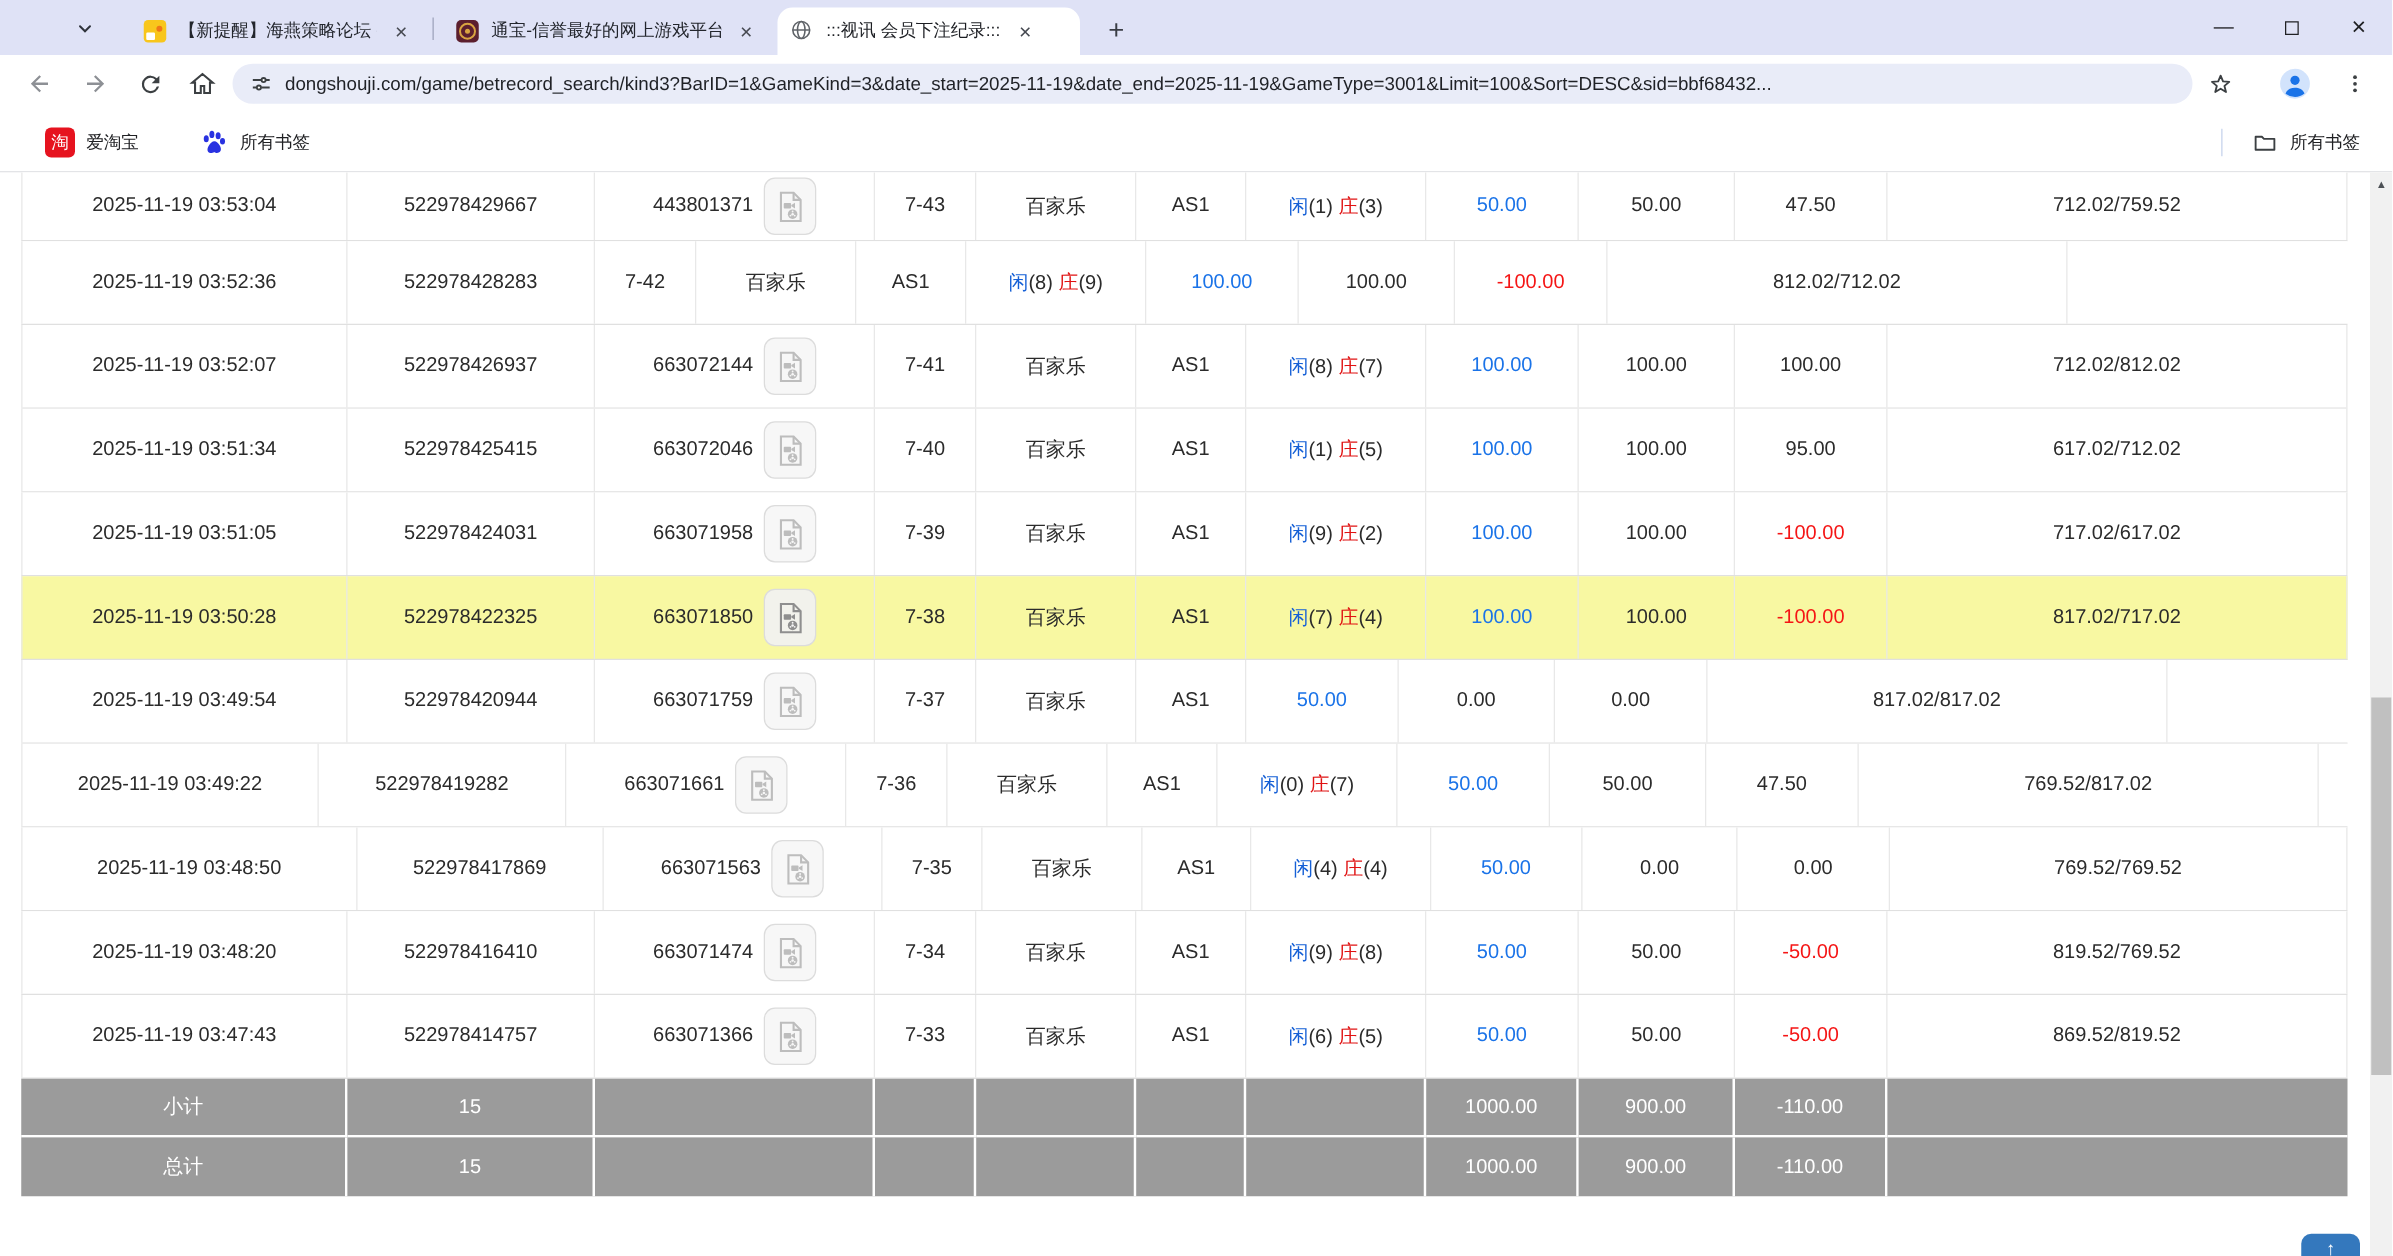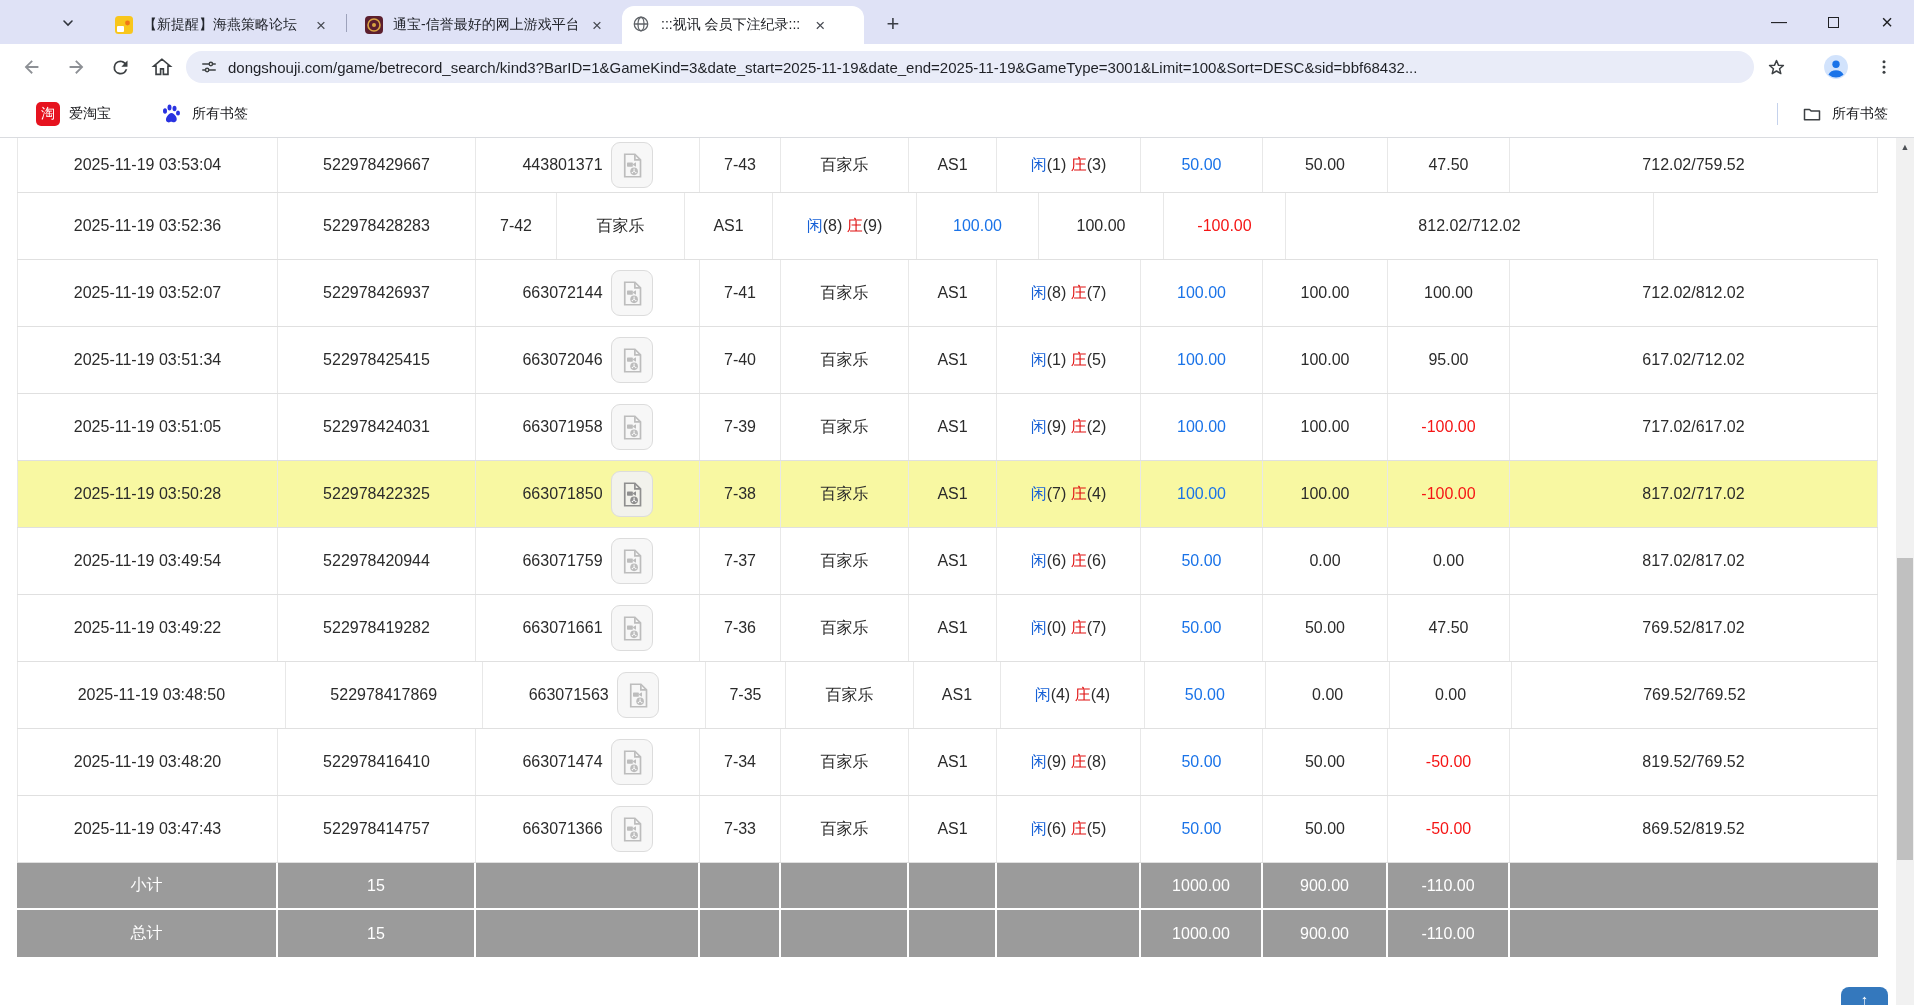--- a/index.html
+++ b/index.html
@@ -399,30 +399,27 @@
                 <circle cx="14.3" cy="17.2" r="0.9" fill="#f7f7f7"></circle>
                 <circle cx="14.3" cy="15.3" r="0.65" fill="#f7f7f7"></circle>
                 <circle cx="12.8" cy="18.2" r="0.65" fill="#f7f7f7"></circle>
                 <circle cx="15.8" cy="18.2" r="0.65" fill="#f7f7f7"></circle>
               </svg>
             </span>
           </div>
           <div class="tcell" style="width:81px">7-37</div>
           <div class="tcell" style="width:128px">百家乐</div>
           <div class="tcell" style="width:88px">AS1</div>
-          <div class="tcell" style="width:144px">
-            <span><span class="xian">闲</span>(6) <span class="zhuang">庄</span>(6)</span>
-          </div>
           <div class="tcell blue" style="width:122px">50.00</div>
           <div class="tcell" style="width:125px">0.00</div>
           <div class="tcell" style="width:122px">0.00</div>
           <div class="tcell" style="width:368px">817.02/817.02</div>
         </div>
         <div class="trow">
-          <div class="tcell" style="width:261px">2025-11-19 03:49:22</div>
+          <div class="tcell" style="width:238px">2025-11-19 03:49:22</div>
           <div class="tcell" style="width:198px">522978419282</div>
           <div class="tcell" style="width:224px">
             <span>663071661</span>
             <span class="media-btn">
               <svg width="27" height="29" viewBox="0 0 24 24">
                 <path d="M6 2h9l5 5v15H6z" fill="none" stroke="currentColor" stroke-width="1.5"></path>
                 <path d="M15 2v5h5" fill="none" stroke="currentColor" stroke-width="1.5"></path>
                 <rect x="8" y="9.3" width="5.2" height="3.8" rx="0.6" fill="currentColor"></rect>
                 <path d="M13.4 10.6l2.6-1.6v4.2l-2.6-1.6z" fill="currentColor"></path>
                 <circle cx="14.3" cy="17.2" r="3.4" fill="currentColor"></circle>

